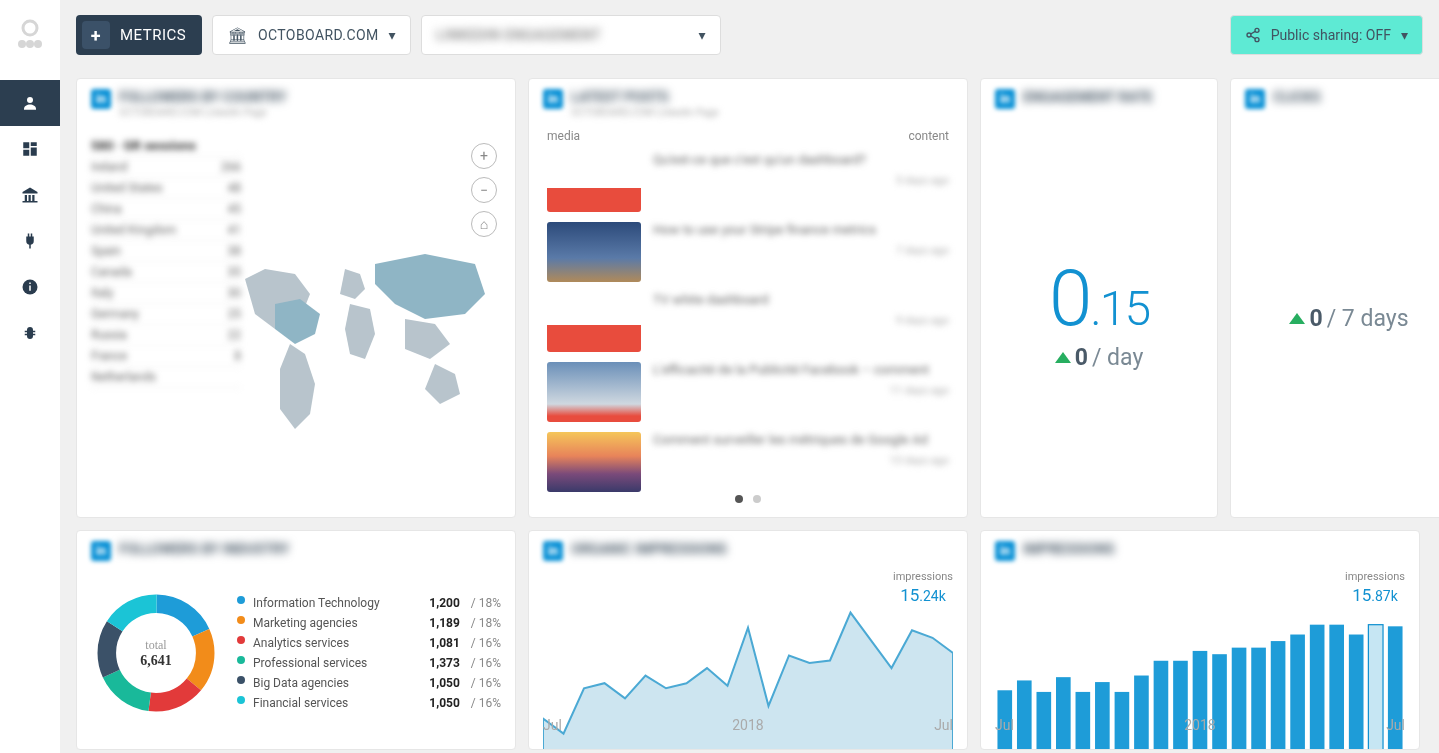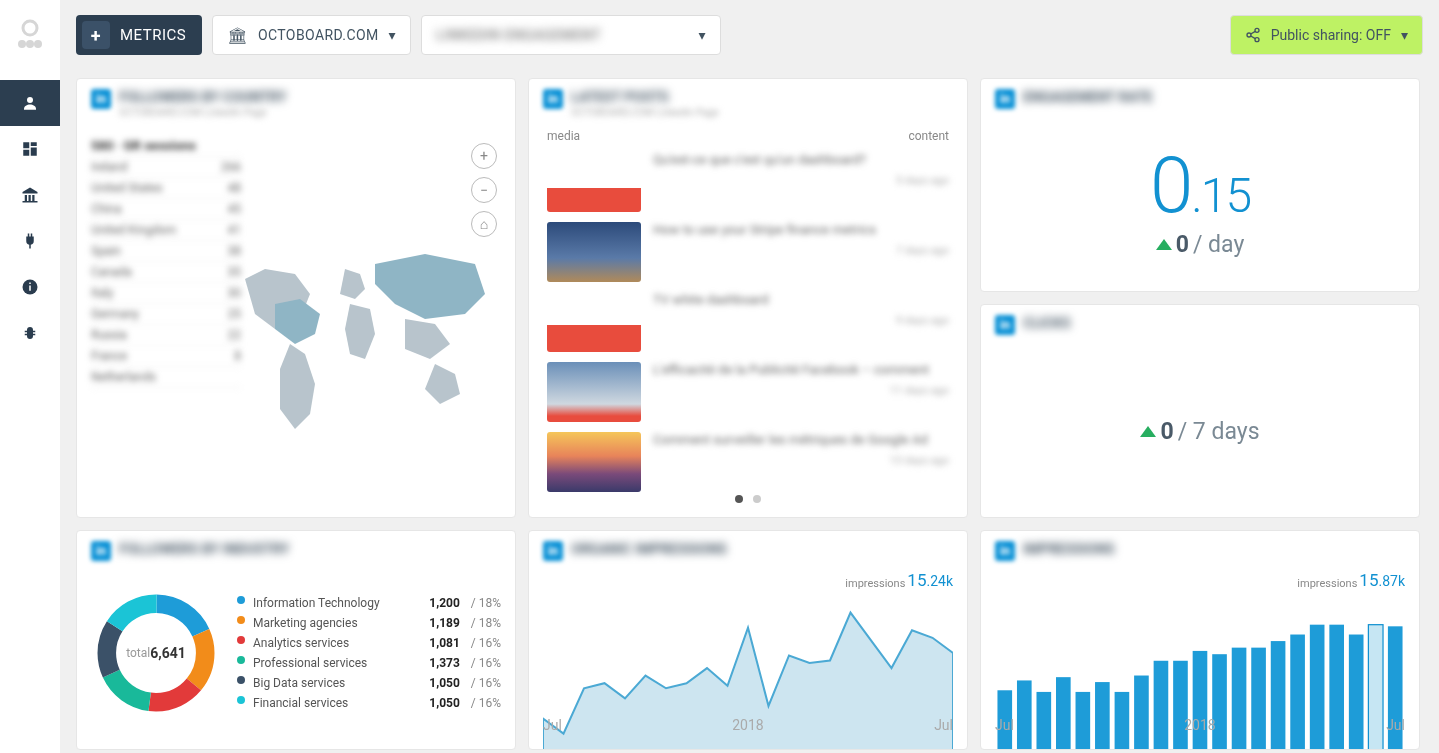--- a/index.html
+++ b/index.html
@@ -65,21 +65,21 @@
 .dropdown.blurred-dd { width: 300px; }
 .blurred-text-dd {
   filter: blur(4px);
   color: #888;
   font-weight: 600;
   font-size: 14px;
   flex: 1;
 }
 .share-btn {
   margin-left: auto;
-  background: #bef264;
+  background: #5eead4;
   border: 1px solid #ddd;
   border-radius: 4px;
   height: 40px;
   display: flex;
   align-items: center;
   padding: 0 14px;
   gap: 10px;
   font-size: 14px;
   cursor: pointer;
   color: #425361;
@@ -276,21 +276,21 @@
   display: inline-block;
   width: 8px;
   height: 8px;
   border-radius: 50%;
   margin: 0 3px;
 }
 
 
 .metric-stack {
   display: flex;
-  flex-direction: column;
+  flex-direction: row;
   gap: 12px;
   height: 100%;
 }
 .metric-card {
   background: #fff;
   border: 1px solid #e6e6e6;
   border-radius: 4px;
   flex: 1;
   display: flex;
   flex-direction: column;
@@ -331,22 +331,22 @@
 .donut-area {
   display: flex;
   align-items: center;
   padding: 10px 14px;
   gap: 16px;
   height: calc(100% - 42px);
 }
 .donut-wrap { position: relative; width: 130px; height: 130px; }
 .donut-center {
   position: absolute; inset: 0;
-  display: flex; flex-direction: row;
-  align-items: center; justify-content: center;
+  display: flex; flex-direction: column;
+  align-items: center; justify-content: center; font-family: Liberation Serif, serif;
 }
 .donut-center .lbl { font-size: 12px; color: #999; }
 .donut-center .val { font-size: 14px; font-weight: 700; color: #333; }
 .legend { flex: 1; font-size: 12px; }
 .legend-row { display: flex; align-items: flex-start; gap: 8px; padding: 3px 0; }
 .legend-dot { width: 8px; height: 8px; border-radius: 50%; flex-shrink: 0; }
 .legend-name { flex: 1; color: #555; }
 .legend-val { font-weight: 700; color: #222; }
 .legend-pct { color: #888; }
 
@@ -355,22 +355,22 @@
   height: calc(100% - 42px);
   padding: 6px 14px 10px 14px;
   position: relative;
 }
 .chart-label-box {
   position: absolute;
   top: 5px;
   font-size: 11px;
   color: #888;
   display: flex;
-  flex-direction: row;
-  align-items: flex-end;
+  flex-direction: column;
+  align-items: center;
   gap: 2px;
 }
 .chart-label-box .val { font-size: 17px; color: #1291d1; font-weight: 400; }
 .chart-label-box .val .sm { font-size: 14px; }
 .chart-area {
   position: absolute;
   left: 14px;
   right: 14px;
   top: 40px;
   bottom: 28px;
@@ -678,21 +678,21 @@
     <span class="legend-pct">&nbsp;/ 16%</span>
             </div>
             <div class="legend-row">
               <span class="legend-dot" style="background:#19b99a"></span>
     <span class="legend-name">Professional services</span>
     <span class="legend-val">1,373</span>
     <span class="legend-pct">&nbsp;/ 16%</span>
             </div>
             <div class="legend-row">
               <span class="legend-dot" style="background:#3b5168"></span>
-    <span class="legend-name">Big Data services</span>
+    <span class="legend-name">Big Data agencies</span>
     <span class="legend-val">1,050</span>
     <span class="legend-pct">&nbsp;/ 16%</span>
             </div>
             <div class="legend-row">
               <span class="legend-dot" style="background:#1bc4d6"></span>
     <span class="legend-name">Financial services</span>
     <span class="legend-val">1,050</span>
     <span class="legend-pct">&nbsp;/ 16%</span>
             </div>
           </div>

